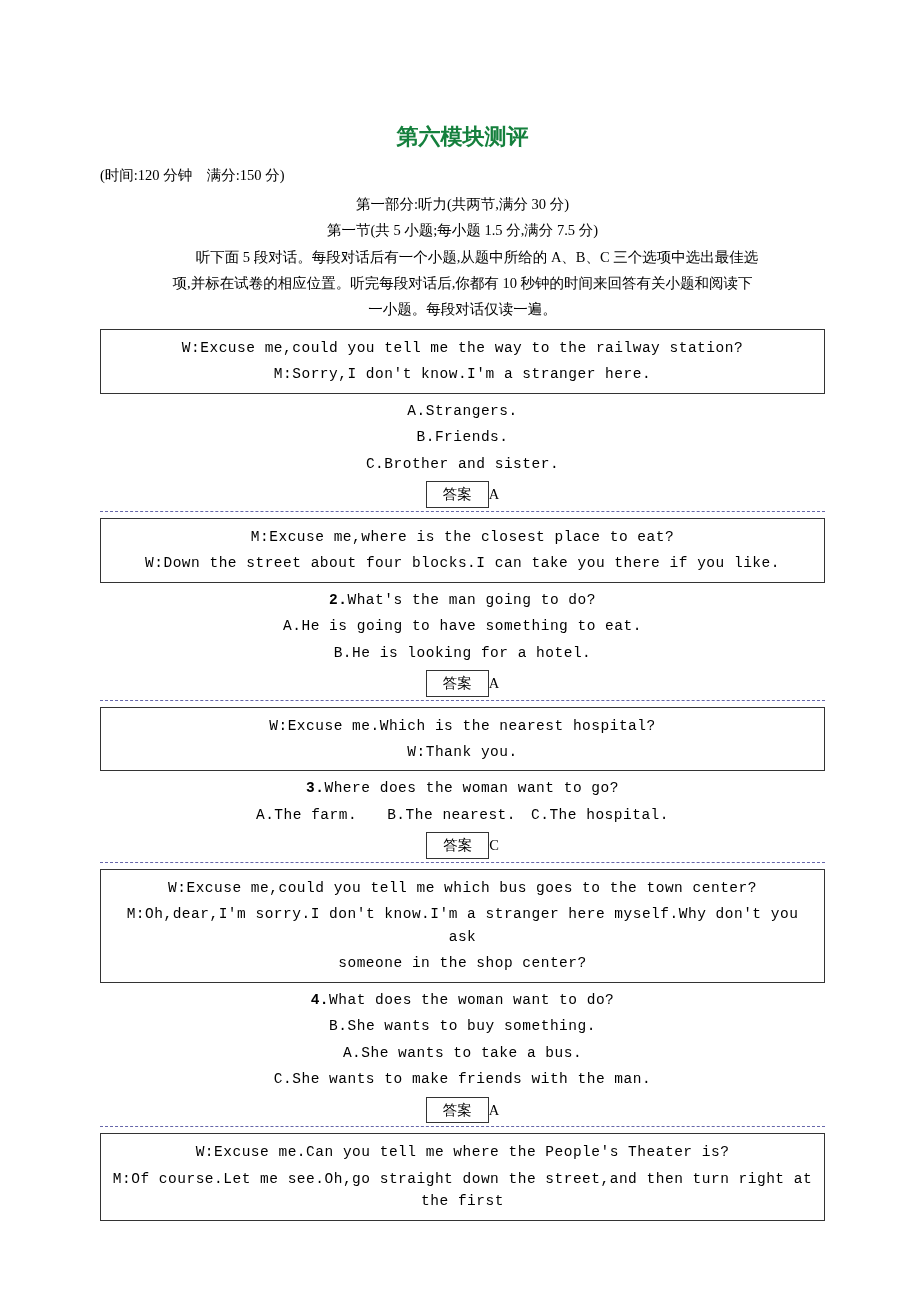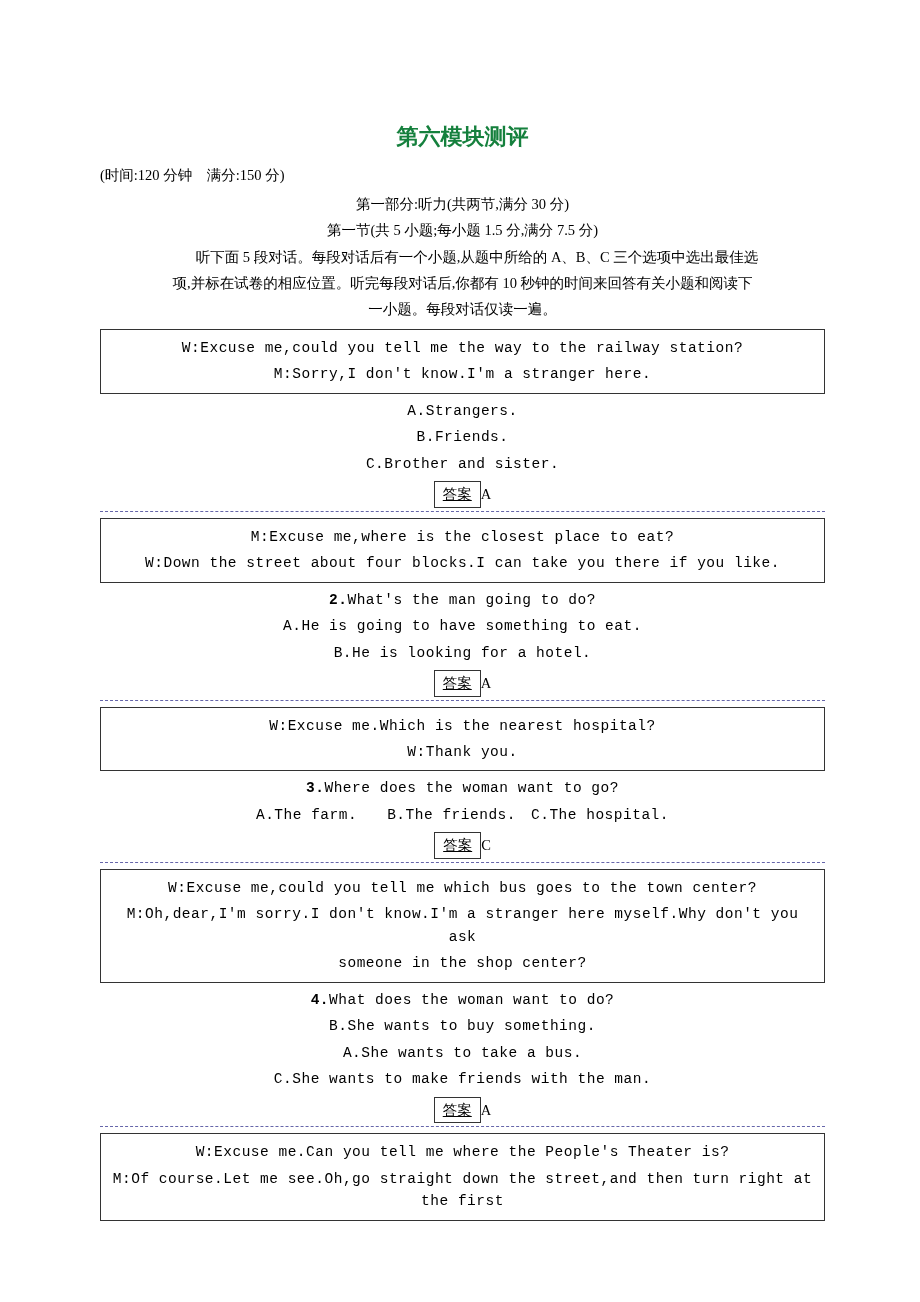--- a/index.html
+++ b/index.html
@@ -42,24 +42,23 @@
     }
     .mono {
       font-family: "Courier New", "SimSun", monospace;
       letter-spacing: 0.5px;
     }
     .qnum {
       font-weight: bold;
     }
     .answer-label {
       border: 1.5px solid #333;
-      padding: 1px 8px;
+      padding: 1px 16px;
       display: inline-block;
       margin-top: 2px;
-      text-decoration: underline;
     }
     .answer-line {
       border-bottom: 1.2px dashed #66a;
       padding-bottom: 3px;
       margin-bottom: 3px;
     }
   </style>
 </head>
 <body>
 
@@ -93,21 +92,21 @@
   <p class="line mono">A.He is going to have something to eat.</p>
   <p class="line mono">B.He is looking for a hotel.</p>
   <p class="line answer-line"><span class="answer-label">答案</span><span>A</span></p>
 
   <div class="box mono">
     <p class="line">W:Excuse me.Which is the nearest hospital?</p>
     <p class="line">W:Thank you.</p>
   </div>
 
   <p class="line mono"><span class="qnum">3.</span><span>Where does the woman want to go?</span></p>
-  <p class="line mono"><span>A.The farm.</span>　　<span>B.The friends.</span>　<span>C.The hospital.</span></p>
+  <p class="line mono"><span>A.The farm.</span>　　<span>B.The nearest.</span>　<span>C.The hospital.</span></p>
   <p class="line answer-line"><span class="answer-label">答案</span><span>C</span></p>
 
   <div class="box mono">
     <p class="line">W:Excuse me,could you tell me which bus goes to the town center?</p>
     <p class="line">M:Oh,dear,I'm sorry.I don't know.I'm a stranger here myself.Why don't you ask</p>
     <p class="line">someone in the shop center?</p>
   </div>
 
   <p class="line mono"><span class="qnum">4.</span><span>What does the woman want to do?</span></p>
   <p class="line mono">B.She wants to buy something.</p>

